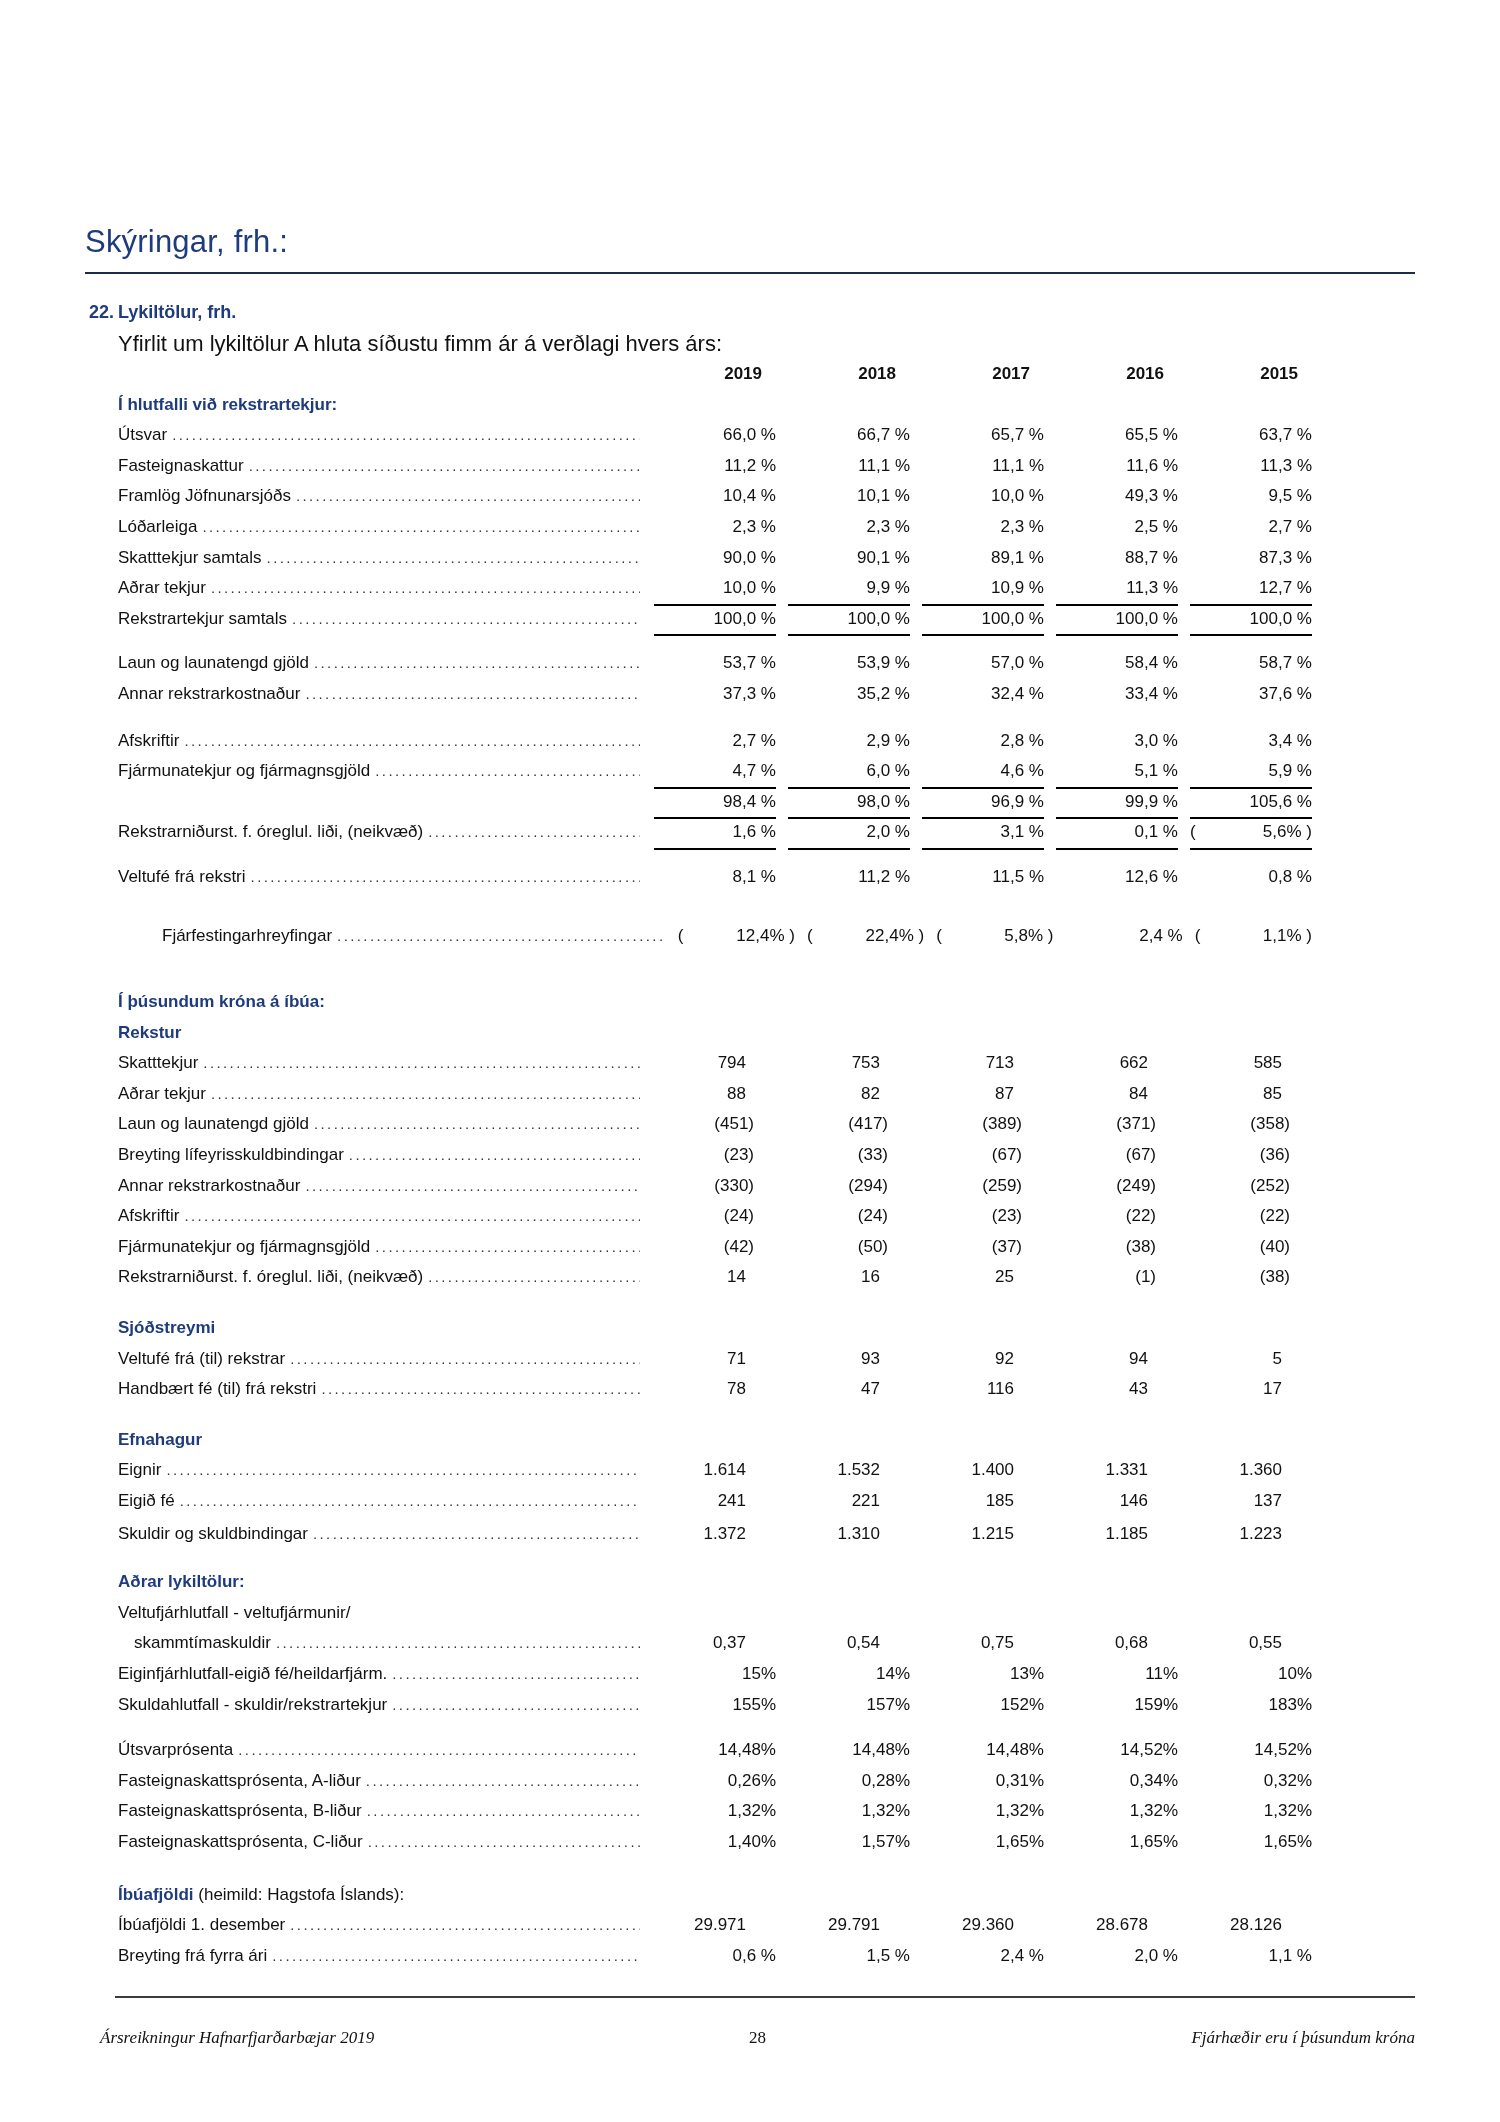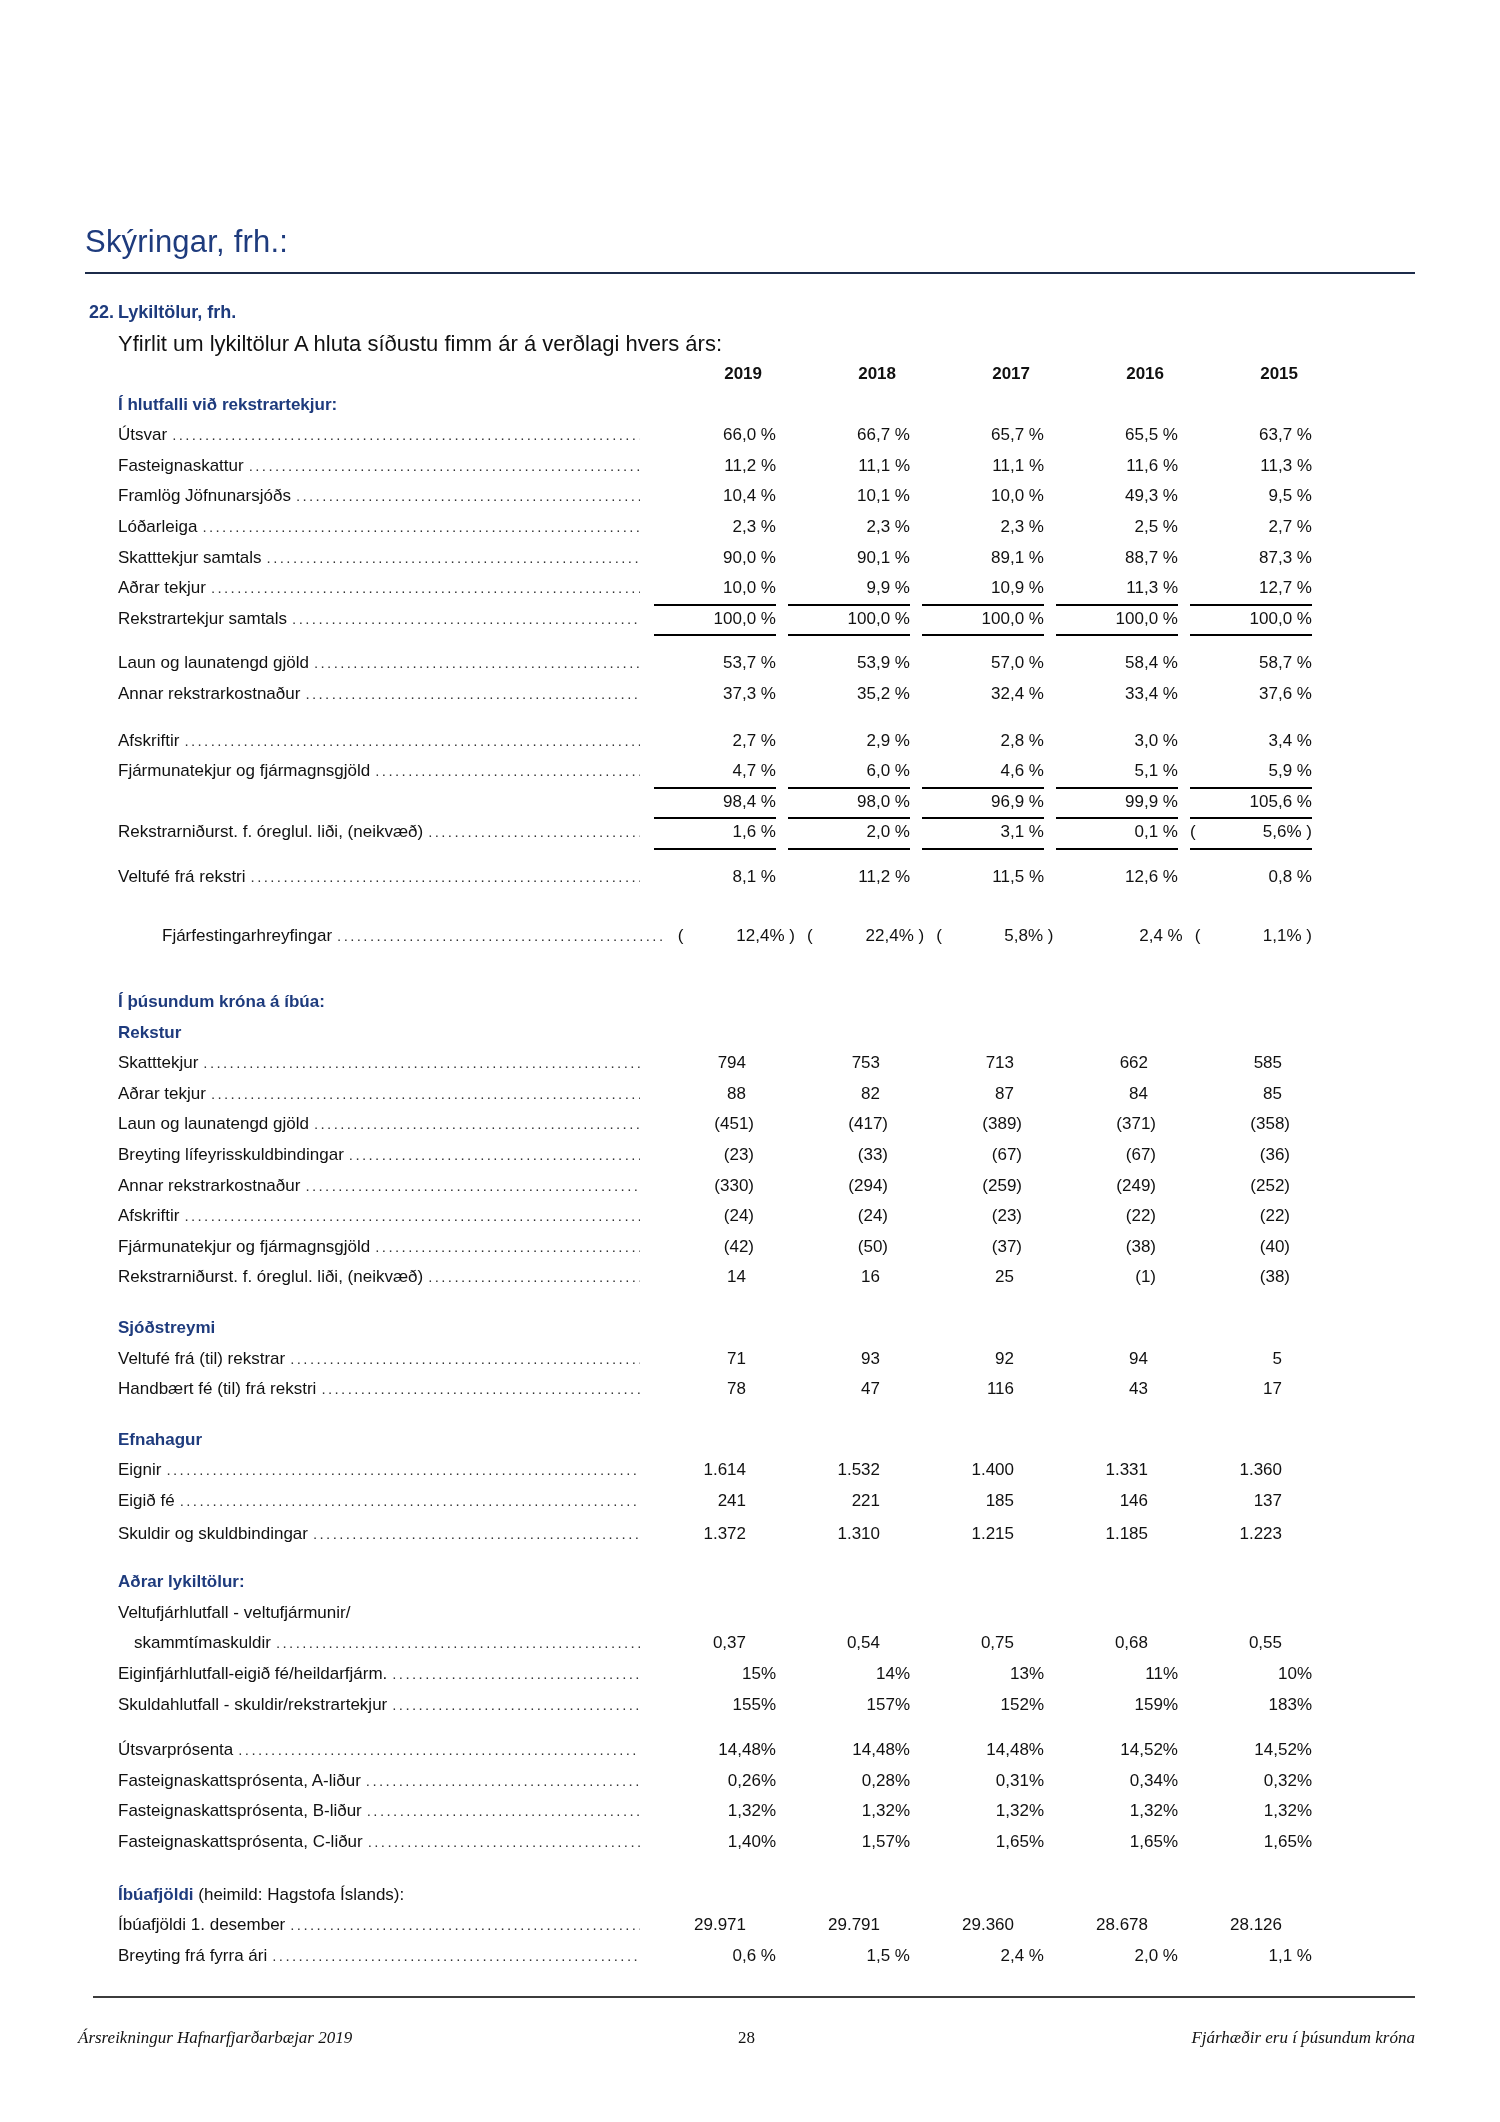--- a/index.html
+++ b/index.html
@@ -65,21 +65,21 @@
   .vcell.tpar{padding-right:22px;width:100px;}
   .vcell.rule{border-bottom:2px solid #000;}
   .vcell.spread{display:flex;justify-content:space-between;align-items:baseline;}
   .yearcell{width:108px;margin-left:12px;padding-right:14px;text-align:right;}
   .ghead{
     font-weight:bold;color:#1e3b7d;height:30.6px;line-height:30.6px;
     white-space:nowrap;
   }
   .ghead .suffix{font-weight:normal;color:#111;}
   .footer{
-    position:absolute;left:78px;right:85px;top:1996px;
+    position:absolute;left:100px;right:85px;top:1996px;
     font-family:"Liberation Serif","DejaVu Serif",serif;
     font-size:17px;color:#111;
   }
   .footer-divider{border-top:2px solid #3c3c3c;margin-left:15px;}
   .footer-texts{display:flex;margin-top:30px;align-items:baseline;}
   .footer-texts .fl{flex:1;font-style:italic;}
   .footer-texts .fc{flex:0 0 auto;text-align:center;}
   .footer-texts .fr{flex:1;text-align:right;font-style:italic;}
 </style>
 </head>

